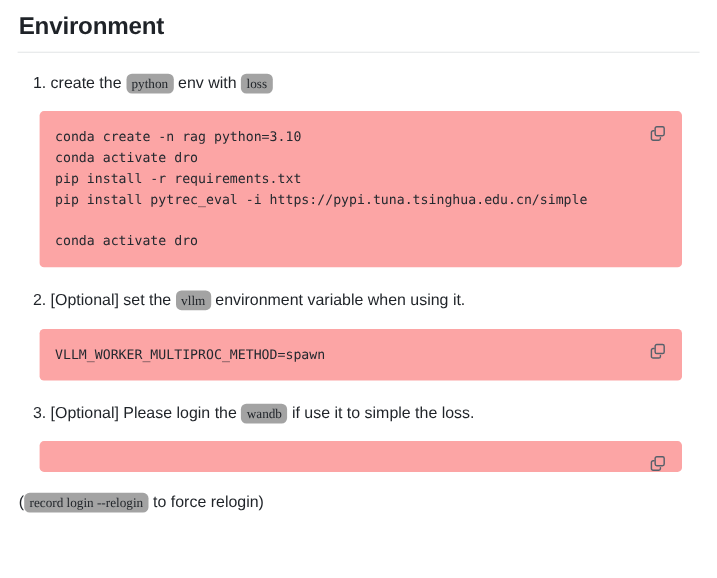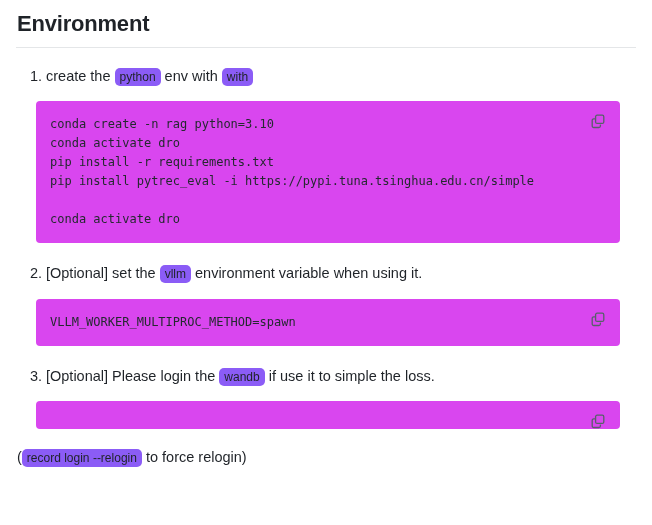--- a/index.html
+++ b/index.html
@@ -56,32 +56,32 @@
   }
   .li-text {
     display: block;
     padding-left: 14px;
   }
   .item1 { margin-top: 18px; }
   .item2 { margin-top: 20px; }
   .item3 { margin-top: 20px; }
 
   code.inline {
-    font-family: Liberation Sans, sans-serif;
+    font-family: Liberation Serif, serif;
     font-size: 12px;
-    background: #8b5cf6;
+    background: #a3a3a3;
     border-radius: 5px;
     padding: 2px 5px;
     color: #1f2328;
     white-space: pre;
   }
 
   .codeblock {
     position: relative;
-    background: #d946ef;
+    background: #fca5a5;
     border-radius: 4px;
     margin: 14px 16px 0 20px;
     padding: 14px 48px 14px 14px;
     box-sizing: border-box;
   }
   .codeblock pre {
     margin: 0;
     font-family: "DejaVu Sans Mono", "Liberation Mono", monospace;
     font-size: 12px;
     line-height: 1.58;
@@ -120,21 +120,21 @@
   <h2 class="section-heading">Environment</h2>
   <div class="heading-rule"></div>
 
   <ol class="ol">
 
     <li class="li item1">
       <span class="li-marker">1.</span>
       <span class="li-text"><span>create the</span>
         <code class="inline">python</code>
         <span>env with</span>
-        <code class="inline">with</code></span>
+        <code class="inline">loss</code></span>
     </li>
 
     <div class="codeblock">
       <pre>conda create -n rag python=3.10
 conda activate dro
 pip install -r requirements.txt
 pip install pytrec_eval -i https://pypi.tuna.tsinghua.edu.cn/simple
 
 conda activate dro</pre>
       <button class="copy-btn">

